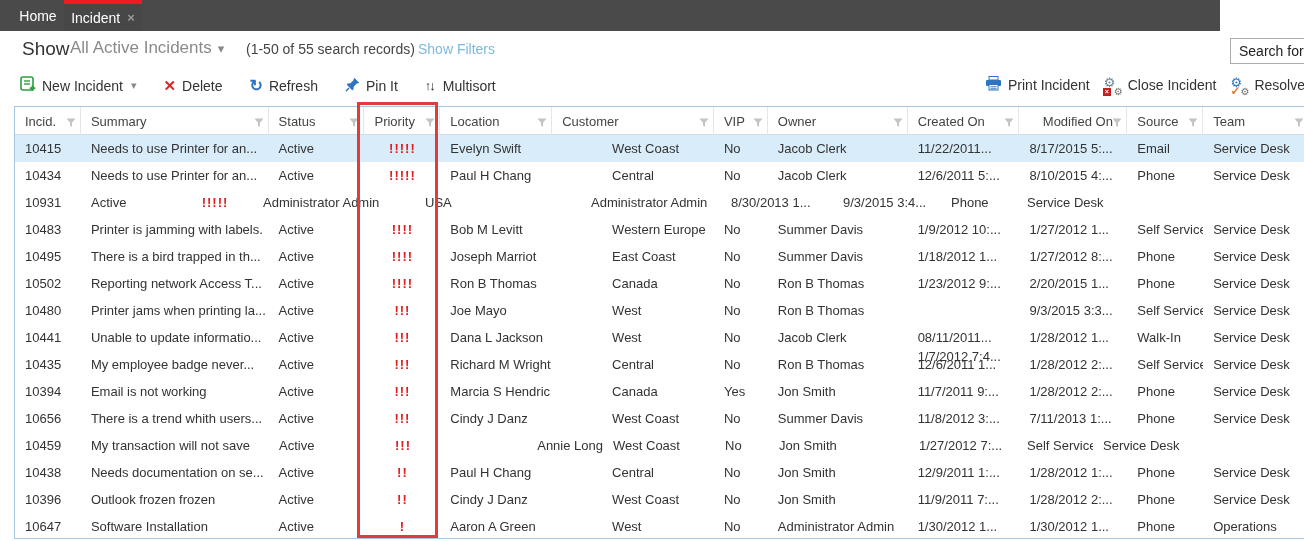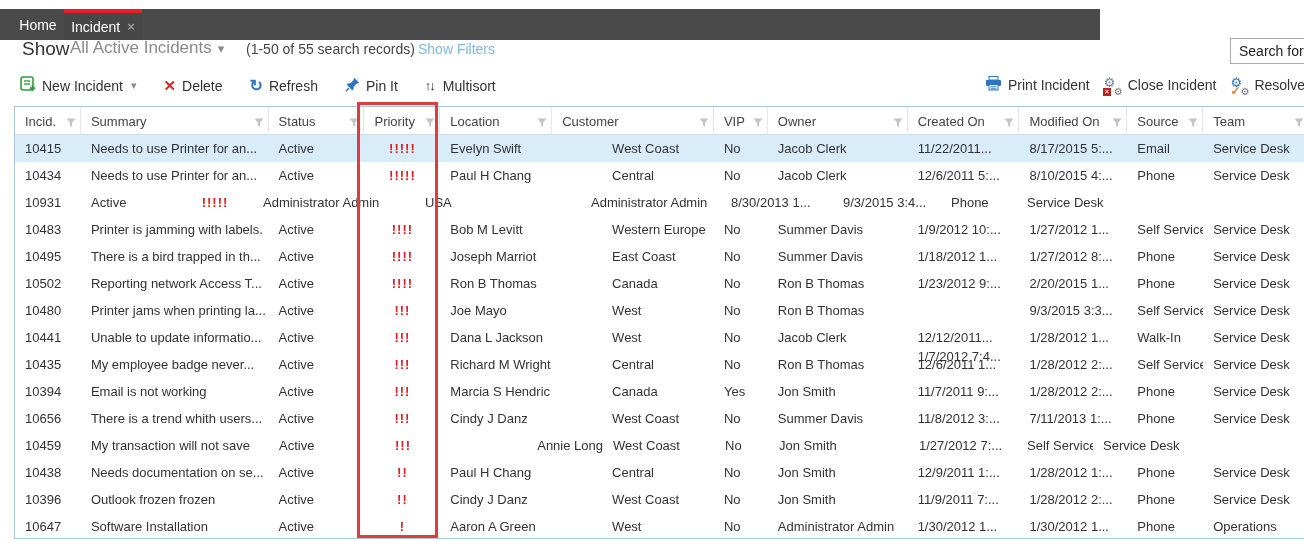--- a/index.html
+++ b/index.html
@@ -1,20 +1,20 @@
 <!DOCTYPE html>
 <html><head>
 <meta charset="utf-8">
 <style>
   * { margin:0; padding:0; box-sizing:border-box; }
   html,body { width:1304px; height:541px; background:#fff; font-family:"Liberation Sans", sans-serif; }
   .screen { position:relative; width:1304px; height:541px; overflow:hidden; background:#fff; }
 
   
-  .tabbar { position:absolute; top:9px; left:0; width:1100px; height:31px; background:#4a4a4a; }
+  .tabbar { position:absolute; top:0; left:0; width:1220px; height:31px; background:#4a4a4a; }
   .tab { position:absolute; top:0; height:31px; display:flex; align-items:center; justify-content:center;
          color:#fff; font-size:14px; cursor:default; }
   .tab-home { left:12px; width:52px; }
   .tab-incident { left:64px; width:78px; background:#474747; border-top:4px solid #ed1c24; }
   .tab-close { color:#9a9a9a; font-size:13px; margin-left:7px; font-weight:bold; }
 
   
   .showbar { position:absolute; top:36px; left:0; width:1304px; height:28px; }
   .show-label { position:absolute; left:22px; top:2px; font-size:19px; color:#333; }
   .view-picker { position:absolute; left:70px; top:2px; font-size:17px; color:#8a8a8a; }
@@ -199,21 +199,21 @@
           <span class="funnel"><svg width="10" height="10" viewBox="0 0 10 10">
               <path d="M0.5 0.5h9L6 4.8V9L4 7.6V4.8Z" fill="#c4c4c4"></path>
             </svg></span>
         </div>
         <div class="hcell" style="width: 112px;">
           <span>Created On</span>
           <span class="funnel"><svg width="10" height="10" viewBox="0 0 10 10">
               <path d="M0.5 0.5h9L6 4.8V9L4 7.6V4.8Z" fill="#c4c4c4"></path>
             </svg></span>
         </div>
-        <div class="hcell" style="width: 108px;">
+        <div class="hcell" style="width: 108px; justify-content: center;">
           <span>Modified On</span>
           <span class="funnel"><svg width="10" height="10" viewBox="0 0 10 10">
               <path d="M0.5 0.5h9L6 4.8V9L4 7.6V4.8Z" fill="#c4c4c4"></path>
             </svg></span>
         </div>
         <div class="hcell" style="width: 76px;">
           <span>Source</span>
           <span class="funnel"><svg width="10" height="10" viewBox="0 0 10 10">
               <path d="M0.5 0.5h9L6 4.8V9L4 7.6V4.8Z" fill="#c4c4c4"></path>
             </svg></span>
@@ -325,21 +325,21 @@
         </div>
         <div class="grow">
           <div class="cell" style="width: 66px;">10441</div>
           <div class="cell" style="width: 188px;">Unable to update informatio...</div>
           <div class="cell" style="width: 96px;">Active</div>
           <div class="cell pri" style="width: 76px;">!!!</div>
           <div class="cell" style="width: 162px;">Dana L Jackson</div>
           <div class="cell" style="width: 112px;">West</div>
           <div class="cell" style="width: 54px;">No</div>
           <div class="cell" style="width: 140px;">Jacob Clerk</div>
-          <div class="cell" style="width: 112px;">12/12/2011...</div>
+          <div class="cell" style="width: 112px;">08/11/2011...</div>
           <div class="cell" style="width: 108px;">1/28/2012 1...</div>
           <div class="cell" style="width: 76px;">Walk-In</div>
           <div class="cell" style="width: 106px;">Service Desk</div>
         </div>
         <div class="grow">
           <div class="cell" style="width: 66px;">10435</div>
           <div class="cell" style="width: 188px;">My employee badge never...</div>
           <div class="cell" style="width: 96px;">Active</div>
           <div class="cell pri" style="width: 76px;">!!!</div>
           <div class="cell" style="width: 162px;">Richard M Wright</div>

